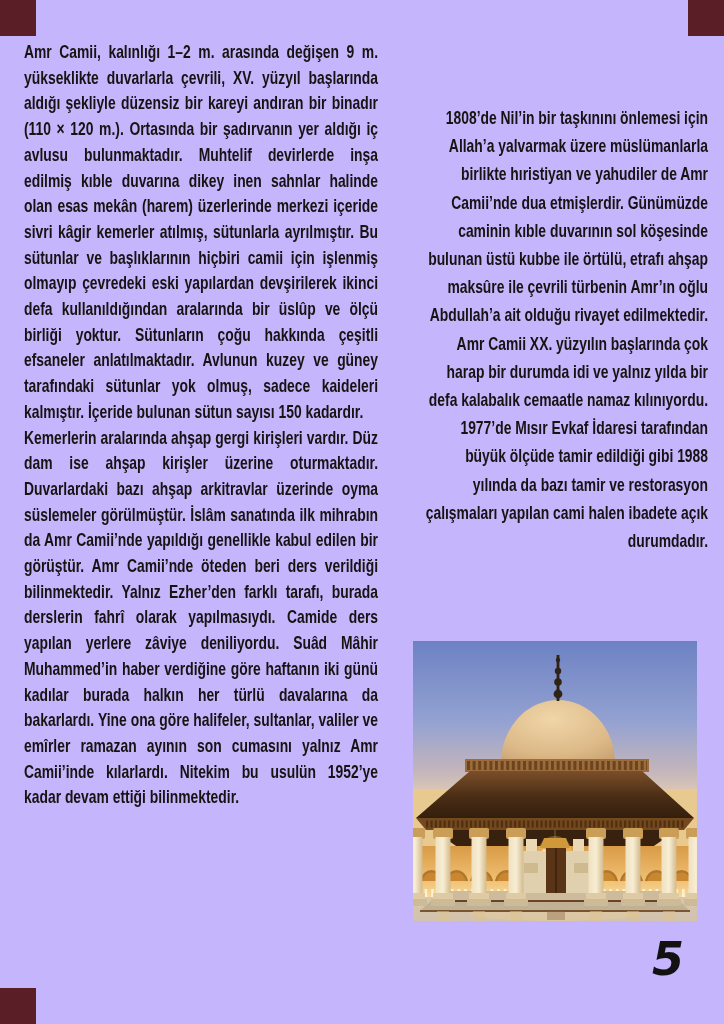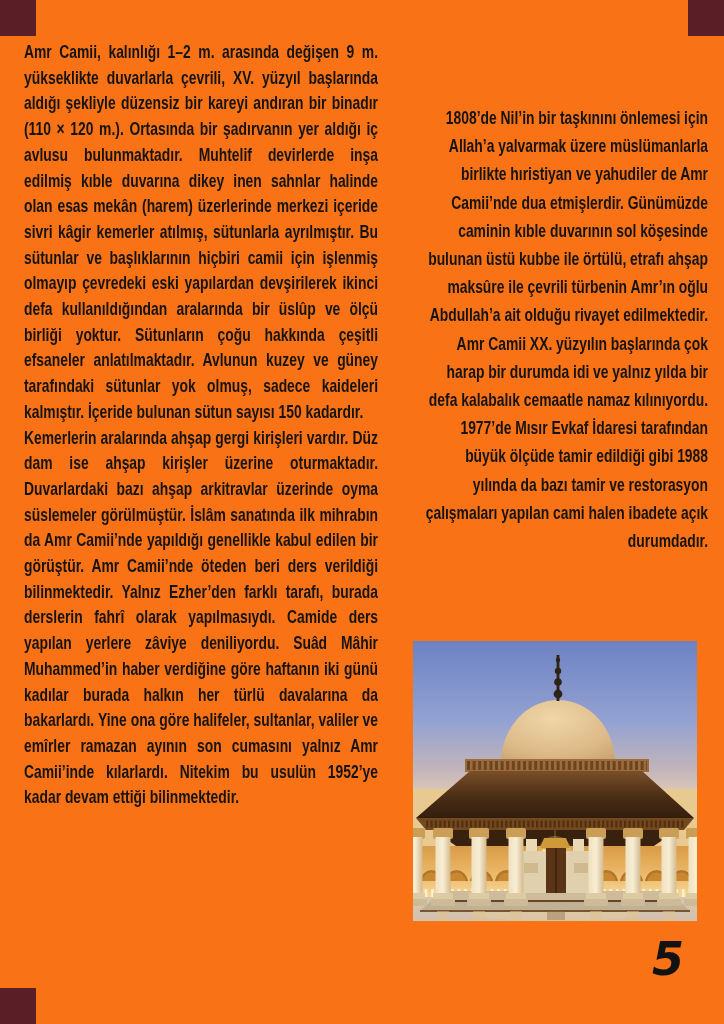--- a/index.html
+++ b/index.html
@@ -1,19 +1,19 @@
 <!DOCTYPE html>
 <html><head>
 <meta charset="utf-8">
 <style>
   html,body{margin:0;padding:0;background:#e9e4dc;}
   .page{
     position:relative;
     width:724px;height:1024px;
-    background:#f97316;
+    background:#c4b5fd;
     overflow:hidden;
     font-family:"Liberation Sans","DejaVu Sans",sans-serif;
     color:#161412;
   }
   .corner{position:absolute;width:36px;height:36px;background:#5a1f26;}
   .corner.tl{left:0;top:0;}
   .corner.tr{right:0;top:0;}
   .corner.bl{left:0;bottom:0;}
   .col-left{
     position:absolute;left:24px;top:39px;width:472px;

